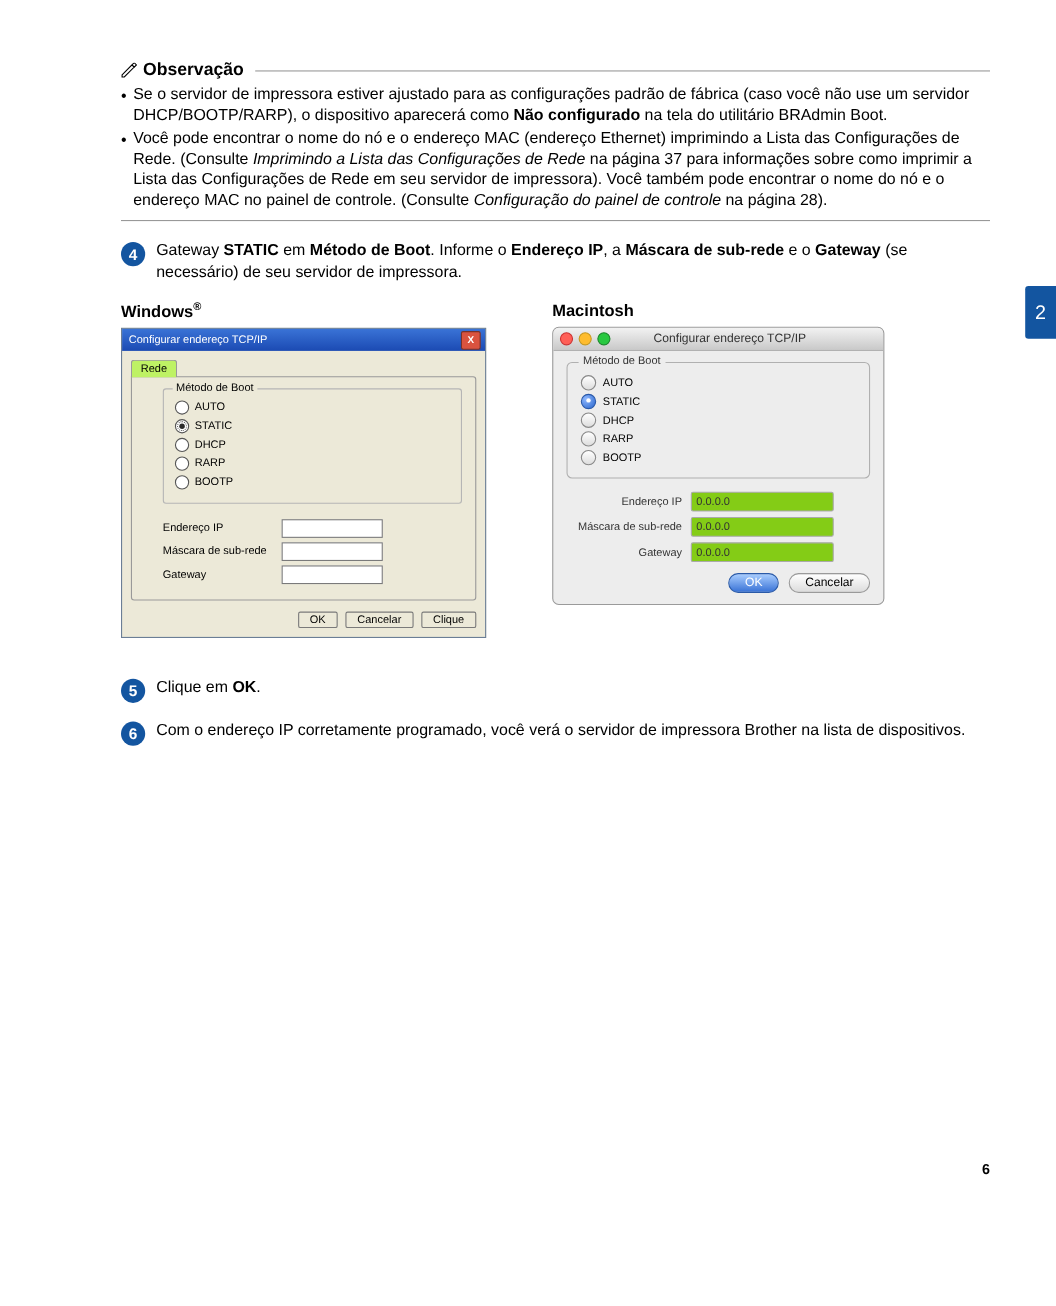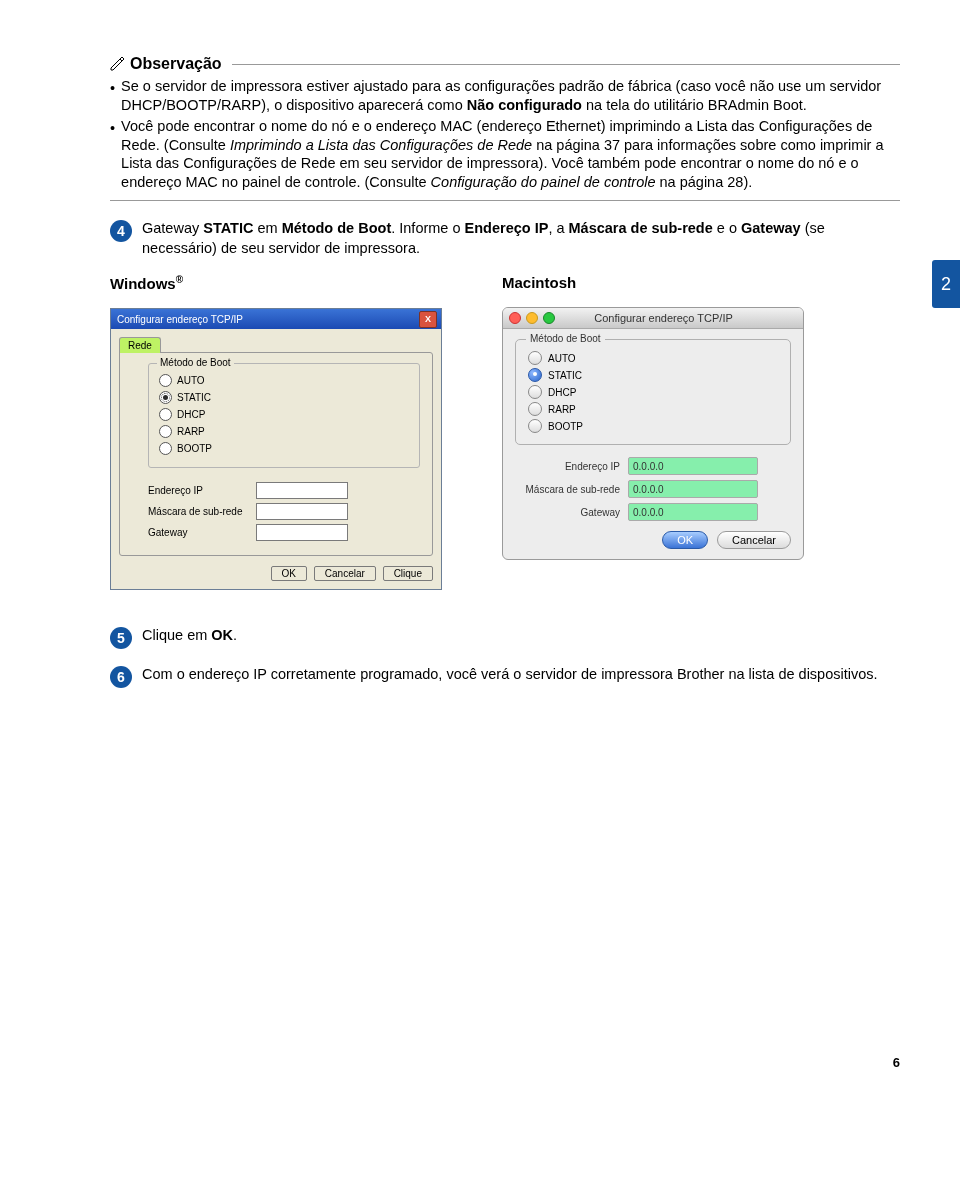--- a/index.html
+++ b/index.html
@@ -103,21 +103,21 @@
   }
   .columns {
     display: flex;
     gap: 60px;
     margin-top: 0px;
     margin-left: 0;
   }
   .col-title {
     font-size: 15px;
     font-weight: bold;
-    margin-bottom: 16px;
+    margin-bottom: 6px;
   }
   .sup { font-size: 10px; vertical-align: super; }
 
   
   .win-dialog {
     width: 330px;
     font-size: 10px;
     font-family: Tahoma, Arial, sans-serif;
     border: 1px solid #6b7e96;
     background: #ece9d8;
@@ -280,21 +280,21 @@
     border: 1px solid #888; background: linear-gradient(to bottom,#fff,#ddd);
     display:flex;align-items:center;justify-content:center;
   }
   .mac-radio-dot.sel { background: radial-gradient(circle at 30% 30%, #8fb8ff, #2a66cc); border-color:#2958a8; }
   .mac-radio-dot.sel::after { content:''; width:4px;height:4px;background:#fff;border-radius:50%; margin-top:-2px; }
   .mac-field-row {
     display:flex; align-items:center; gap: 8px; margin: 5px 0;
   }
   .mac-field-label { width: 105px; text-align: right; color:#333; }
   .mac-input {
-    border: 1px solid #aaa; background:#86efac; height: 16px; width: 120px;
+    border: 1px solid #aaa; background:#84cc16; height: 16px; width: 120px;
     padding: 0 4px; font-size: 10px; display:flex; align-items:center; color:#333;
     border-radius: 2px;
   }
   .mac-buttons { text-align: right; margin-top: 10px; }
   .mac-btn {
     display:inline-block; padding: 2px 14px; font-size:11px;
     border-radius: 10px; margin-left:6px;
     border:1px solid #9a9a9a; background: linear-gradient(to bottom,#fff,#dcdcdc);
   }
   .mac-btn.primary {

